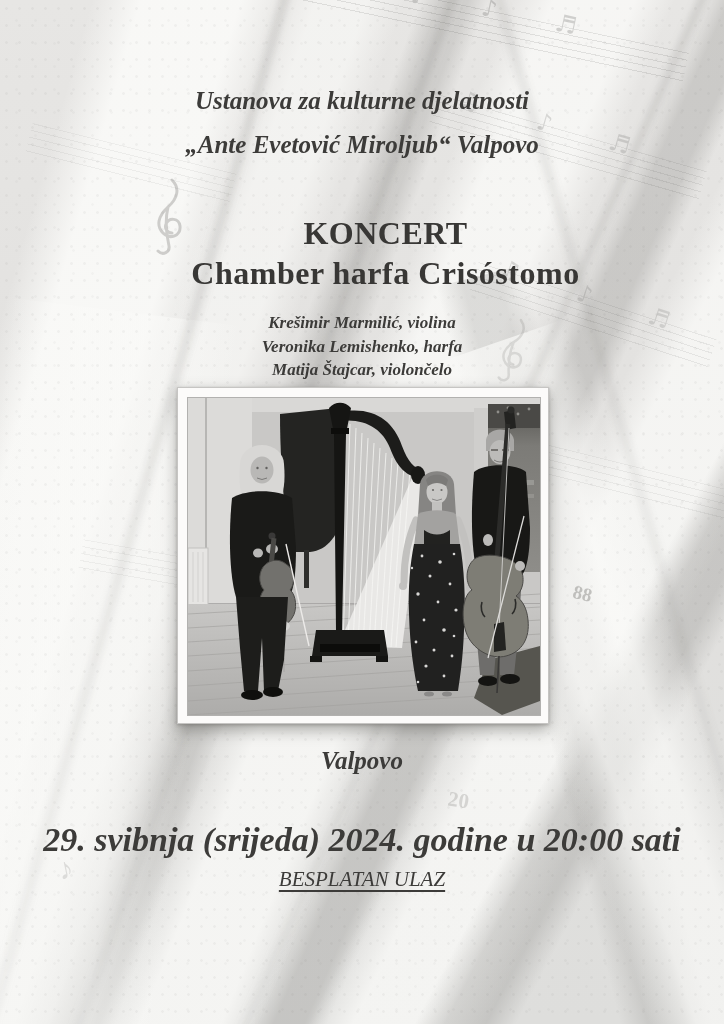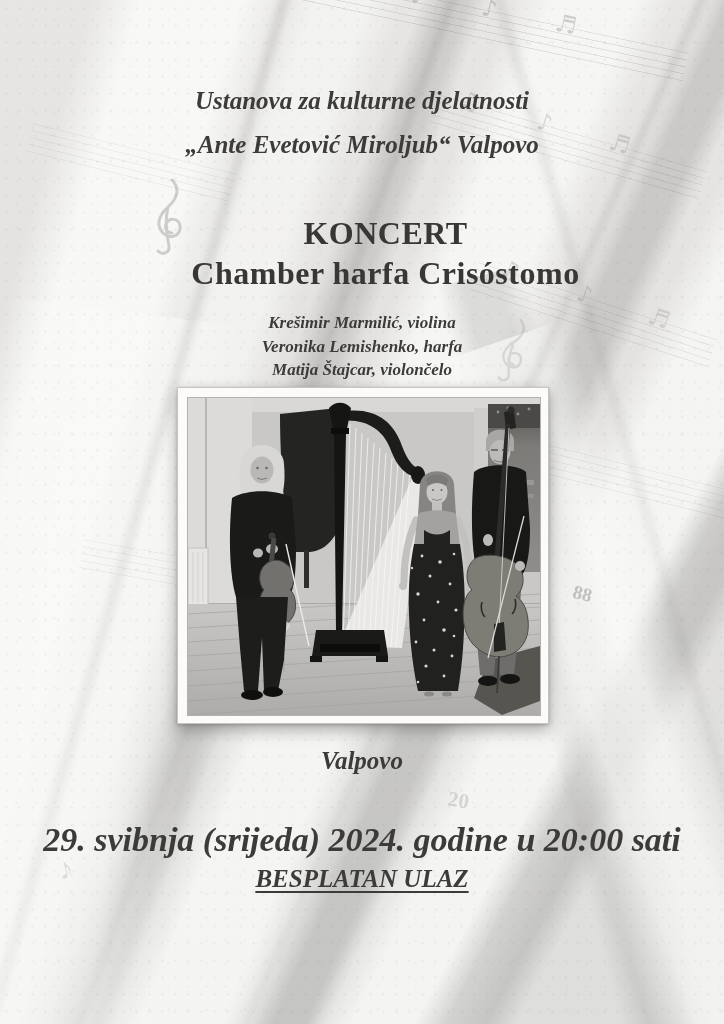--- a/index.html
+++ b/index.html
@@ -47,21 +47,21 @@
   .mk3{left:58px;top:852px;font-size:30px;transform:rotate(-12deg);opacity:.25;font-style:italic;}
   
   .line{position:absolute;left:0;right:0;text-align:center;}
   .org1{top:86px;font-size:25px;font-weight:bold;font-style:italic;line-height:30px;}
   .org2{top:130px;font-size:25px;font-weight:bold;font-style:italic;line-height:30px;}
   .title-block{top:213px;font-size:32px;font-weight:bold;line-height:40px;color:#383735;letter-spacing:.5px;padding-left:47px;}
   .title-block h1,.title-block h2{margin:0;font-size:inherit;font-weight:inherit;}
   .performers{top:311px;font-size:17px;font-weight:bold;font-style:italic;line-height:23.6px;}
   .venue{top:742px;font-size:25px;font-weight:bold;font-style:italic;line-height:37px;}
   .datetime{top:822px;font-size:34px;font-weight:bold;font-style:italic;line-height:36px;}
-  .admission{top:861px;font-size:25px;font-weight:bold;font-style:italic;line-height:36px;}
+  .admission{top:861px;font-size:21px;font-weight:normal;font-style:italic;line-height:36px;}
   .admission span{text-decoration:underline;text-decoration-thickness:2px;text-underline-offset:4px;}
   
   .photo-frame{position:absolute;left:177px;top:387px;width:352px;height:317px;
     padding:9px;margin:0;background:#fcfbfa;border:1px solid #c6c5c3;
     box-shadow:0 6px 14px rgba(82,81,78,.45),0 1px 3px rgba(82,81,78,.35);}
   .photo-frame svg{display:block;width:352px;height:317px;border:1px solid #b2b1af;background:#c9c8c6;}
 </style>
 </head>
 <body>
 

